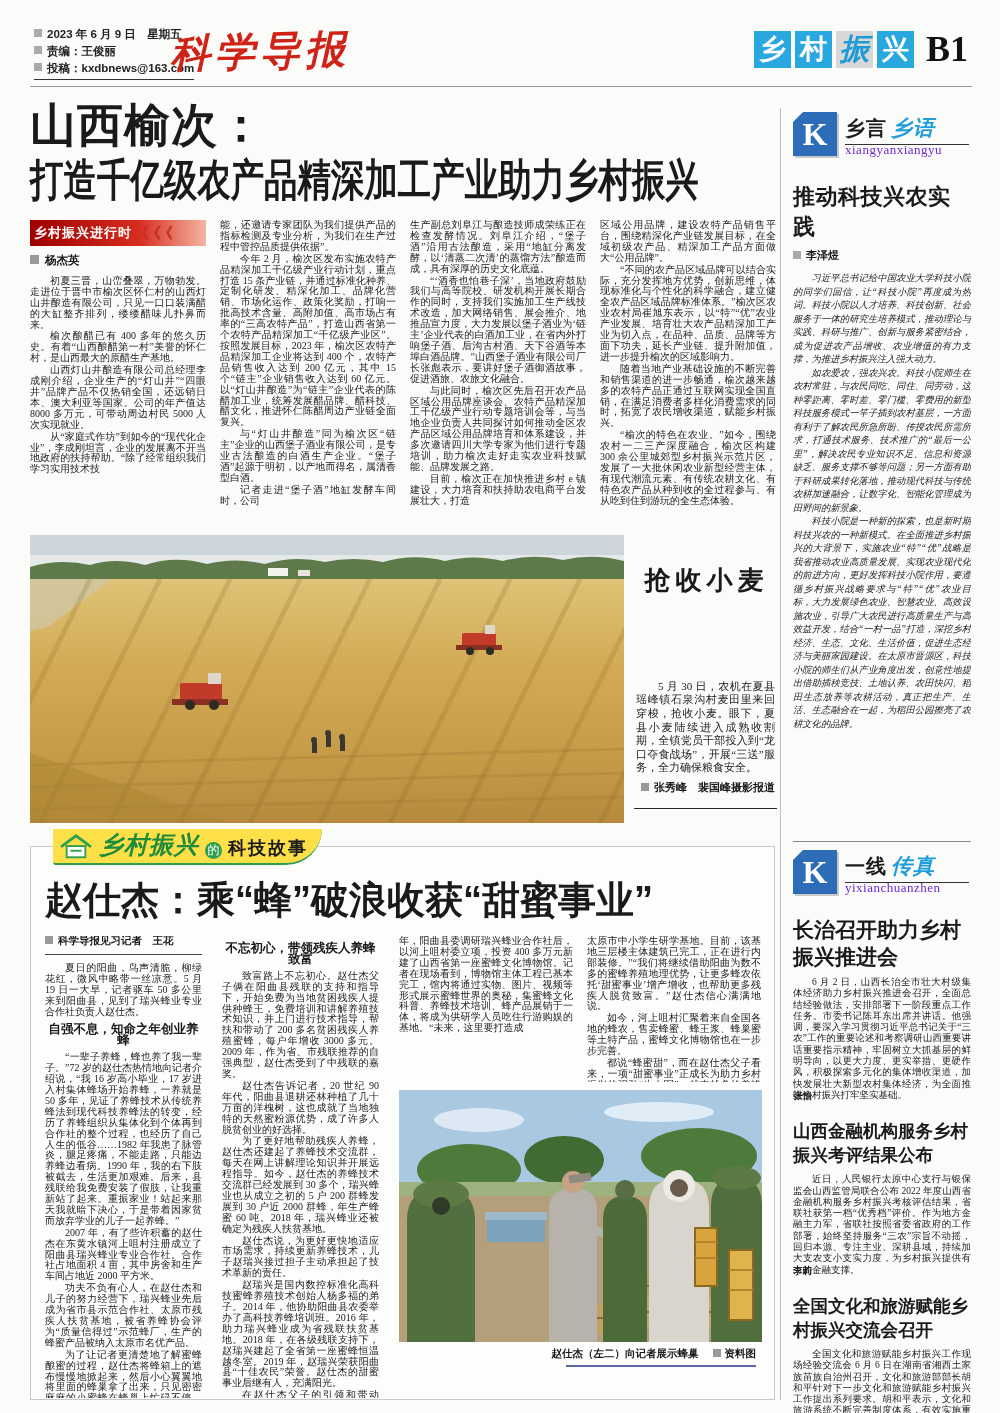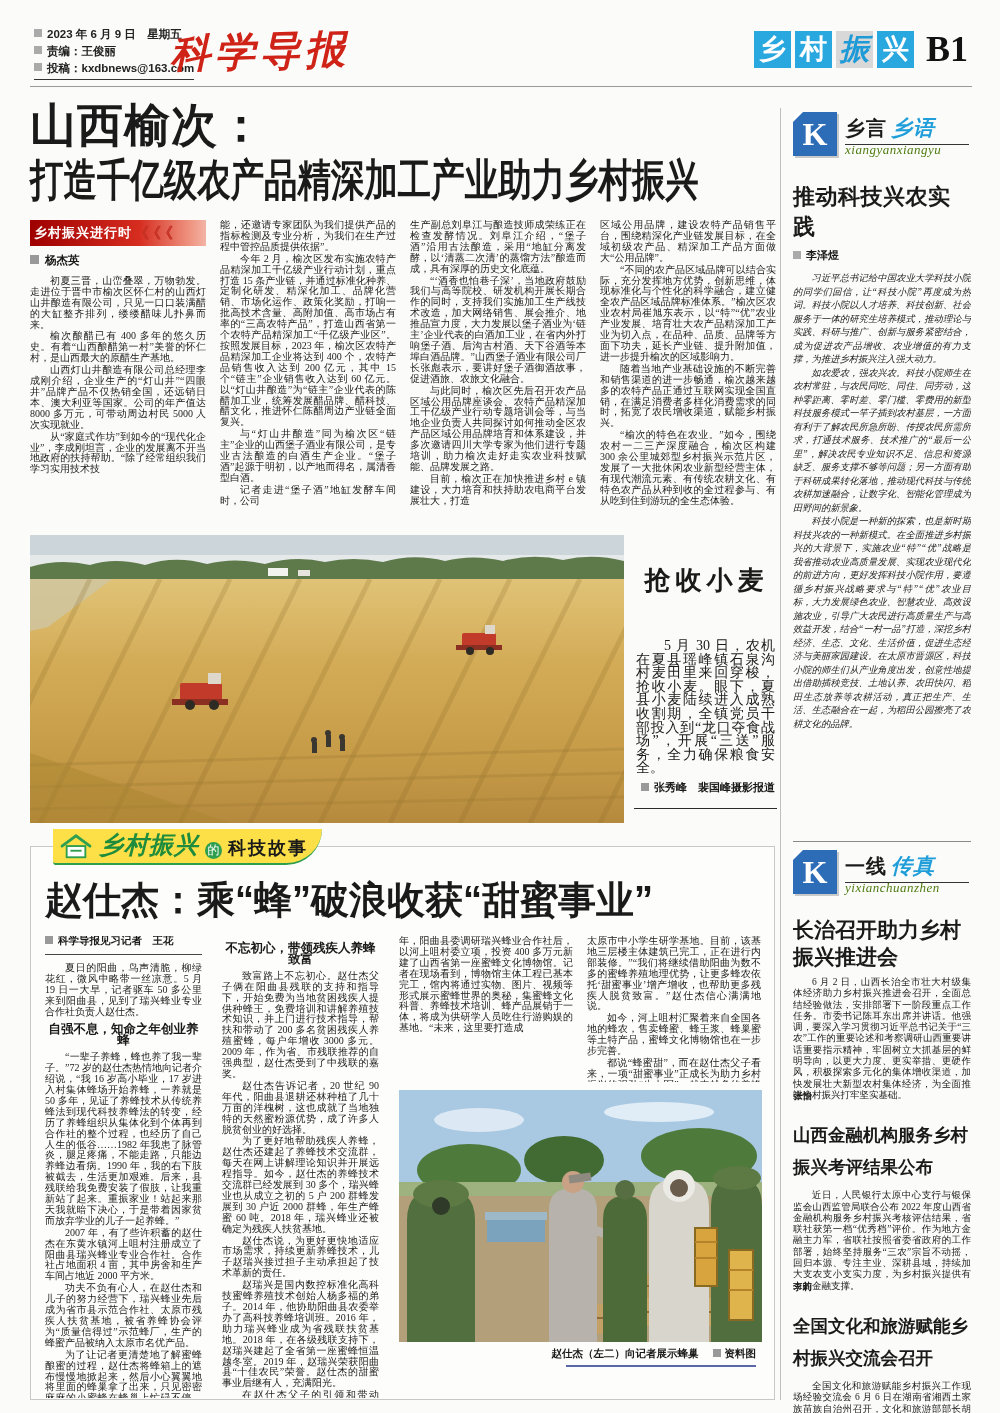--- a/index.html
+++ b/index.html
@@ -31,45 +31,45 @@
     background:linear-gradient(90deg,#9d0000,#d62d20 52%,#ef9582 76%,rgba(255,255,255,0));}
   .kicker-text{color:#fff;font-family:"Liberation Sans",sans-serif;font-weight:bold;font-size:13px;padding-left:6px;letter-spacing:1px;white-space:nowrap;}
   .kicker-marks{color:#c43023;font-weight:bold;font-size:15px;letter-spacing:-3px;margin-left:2px;white-space:nowrap;}
   .lead-author{font-size:11.5px;font-weight:bold;margin:4px 0 10px 0;}
   .lead-author::before{content:"";display:inline-block;width:9px;height:9px;background:#999;margin-right:6px;}
   
   .photo-row{position:absolute;left:30px;top:535px;width:747px;height:288px;display:flex;}
   .wheat-wrap{width:594px;height:288px;overflow:hidden;background:#d8bb69;}
   .photo-side{position:relative;flex:1;padding-left:12px;}
   .photo-title{margin-top:28px;text-align:center;font-size:26px;font-weight:bold;font-family:"Liberation Sans",sans-serif;letter-spacing:5px;}
-  .photo-caption{position:absolute;left:12px;right:2px;bottom:48px;font-size:14px;line-height:13.6px;text-align:justify;text-indent:2em;}
+  .photo-caption{position:absolute;left:12px;right:2px;bottom:48px;font-size:11px;line-height:13.6px;text-align:justify;text-indent:2em;}
   .photo-byline{position:absolute;right:2px;bottom:28px;font-size:11px;font-weight:bold;}
   .photo-byline::before{content:"";display:inline-block;width:8px;height:8px;background:#999;margin-right:5px;}
   .photo-rule{position:absolute;left:10px;right:0;bottom:14px;border-bottom:1.5px solid #2a2a2a;}
   
   .v-rule{position:absolute;left:780px;top:108px;height:1292px;border-left:1px solid #bfbfbf;}
   
   .sidebar{position:absolute;left:793px;top:112px;width:178px;}
   .col-head{position:relative;height:56px;}
   .k-logo{position:absolute;left:0;top:0;width:44px;height:44px;background:#2d6db8;color:#fff;display:flex;align-items:center;justify-content:center;
     font-family:"Liberation Serif",serif;font-weight:bold;font-size:32px;box-shadow:2px 2px 0 #c9c9c9;}
   .k-logo::before{content:"";position:absolute;left:0;top:0;border-style:solid;border-width:10px 10px 0 0;border-color:#fff transparent transparent transparent;}
   .tag-wrap{position:absolute;left:52px;top:2px;width:124px;border-bottom:1px solid #333;padding-bottom:2px;white-space:nowrap;}
   .tag-black{font-size:20px;font-weight:bold;letter-spacing:1px;}
   .tag-blue{font-size:21px;font-weight:bold;font-style:italic;color:#1f9ed9;letter-spacing:1px;}
-  .pinyin{position:absolute;left:52px;top:30px;font-style:italic;font-size:13px;color:#4d7c0f;letter-spacing:0.5px;}
+  .pinyin{position:absolute;left:52px;top:30px;font-size:13px;color:#6d28d9;letter-spacing:0.5px;}
   .op-title{font-size:22px;font-weight:bold;font-family:"Liberation Sans",sans-serif;margin:14px 0 6px 0;letter-spacing:0.5px;}
   .op-author{font-size:11px;font-weight:bold;margin-bottom:9px;}
   .op-author::before{content:"";display:inline-block;width:8px;height:8px;background:#aaa;margin-right:5px;}
   .op-body{height:560px;overflow:hidden;font-style:italic;font-size:9.3px;line-height:13.5px;text-align:justify;color:#222;}
   .op-body p{margin:0;text-indent:2em;}
   .sb-divider{border-top:1px solid #8a8a8a;margin:9px 0 8px 0;}
   .wire-art .w-title{font-family:"Liberation Sans",sans-serif;font-weight:bold;line-height:27px;margin:10px 0 7px 0;}
   .wire-art.first .w-title{font-size:21px;}
-  .wire-art:not(.first) .w-title{font-size:17.5px;line-height:32px;}
+  .wire-art:not(.first) .w-title{font-size:17.5px;line-height:24px;}
   .w-body{font-size:9.5px;line-height:11.3px;text-align:justify;text-indent:2em;margin:0;}
   .w-byline{text-align:left;font-size:9.5px;font-weight:bold;margin-top:-11px;}
   .wire-art{margin-bottom:16px;}
   
   .feature{position:absolute;left:30px;top:846px;width:743px;height:552px;border:1px solid #c8c8c8;background:#fdfdfb;}
   .f-banner{position:absolute;left:22px;top:-18px;display:flex;align-items:flex-end;gap:6px;background:#fde047;padding:0 14px 2px 6px;border-bottom:2px solid #2e9e4f;border-radius:0 0 40px 4px;}
   .f-banner-script{font-size:24px;font-weight:bold;font-style:italic;color:#1e8c3c;letter-spacing:1px;}
   .f-banner-de{width:17px;height:17px;border-radius:50%;background:#2e9e4f;color:#fff;font-size:12px;line-height:17px;text-align:center;margin-bottom:2px;font-family:"Liberation Sans",sans-serif;}
   .f-banner-rest{font-size:18px;font-weight:bold;font-family:"Liberation Sans",sans-serif;letter-spacing:2px;margin-bottom:1px;}
   .f-inner{padding:26px 12px 0 14px;}

